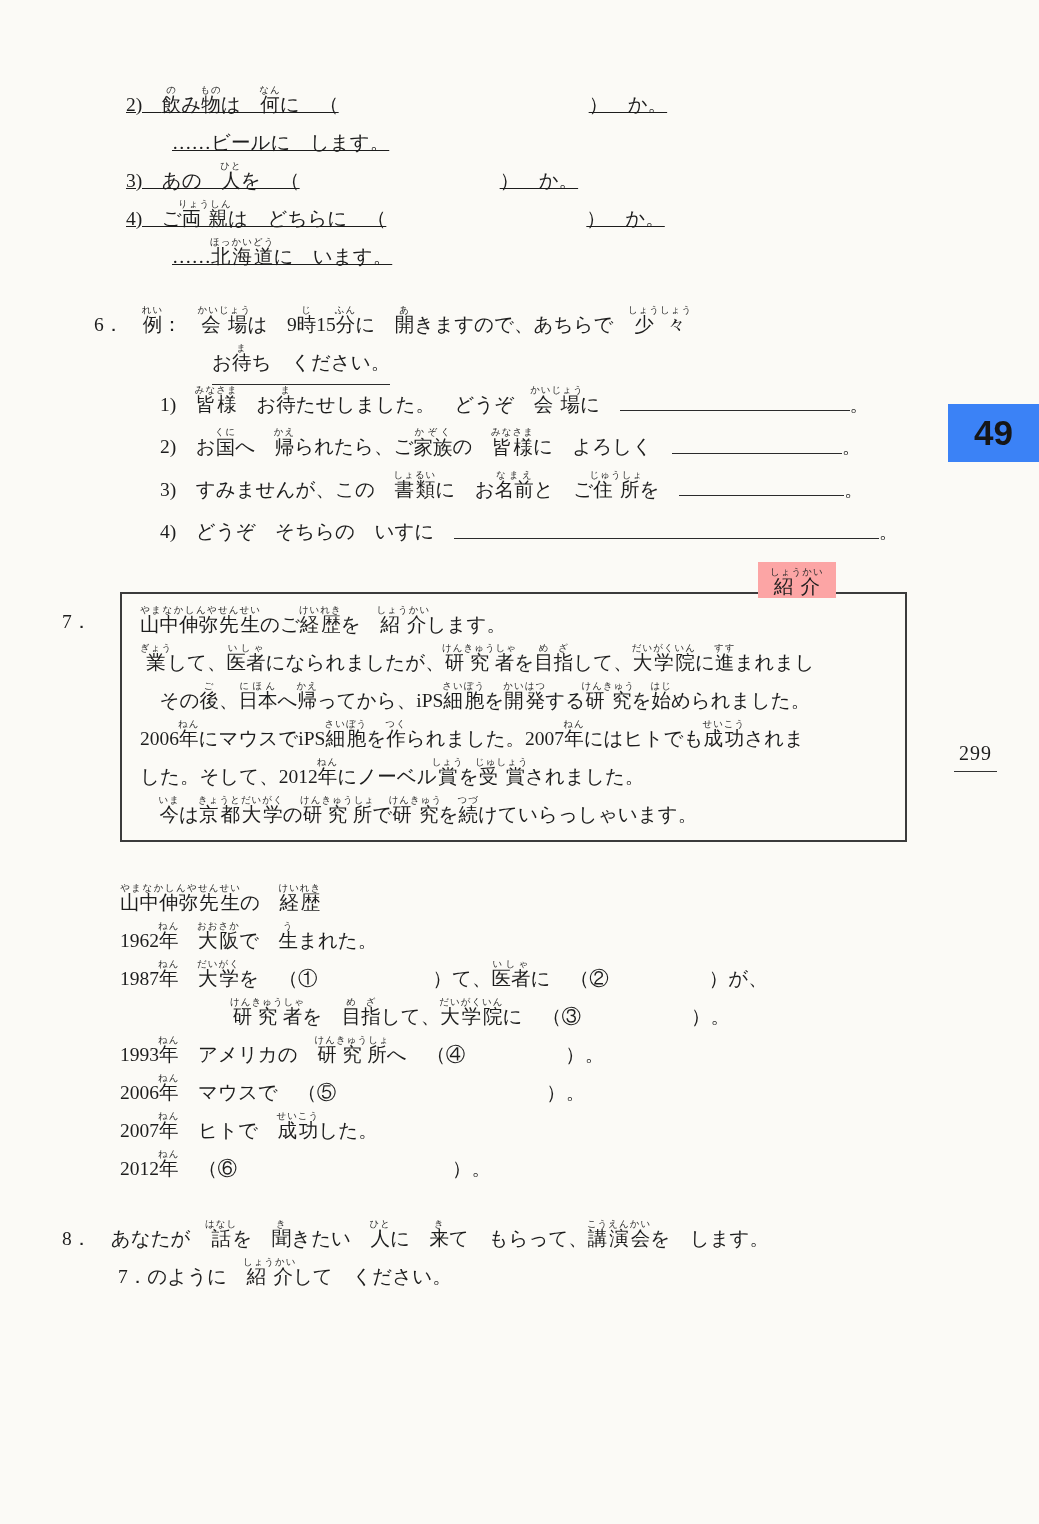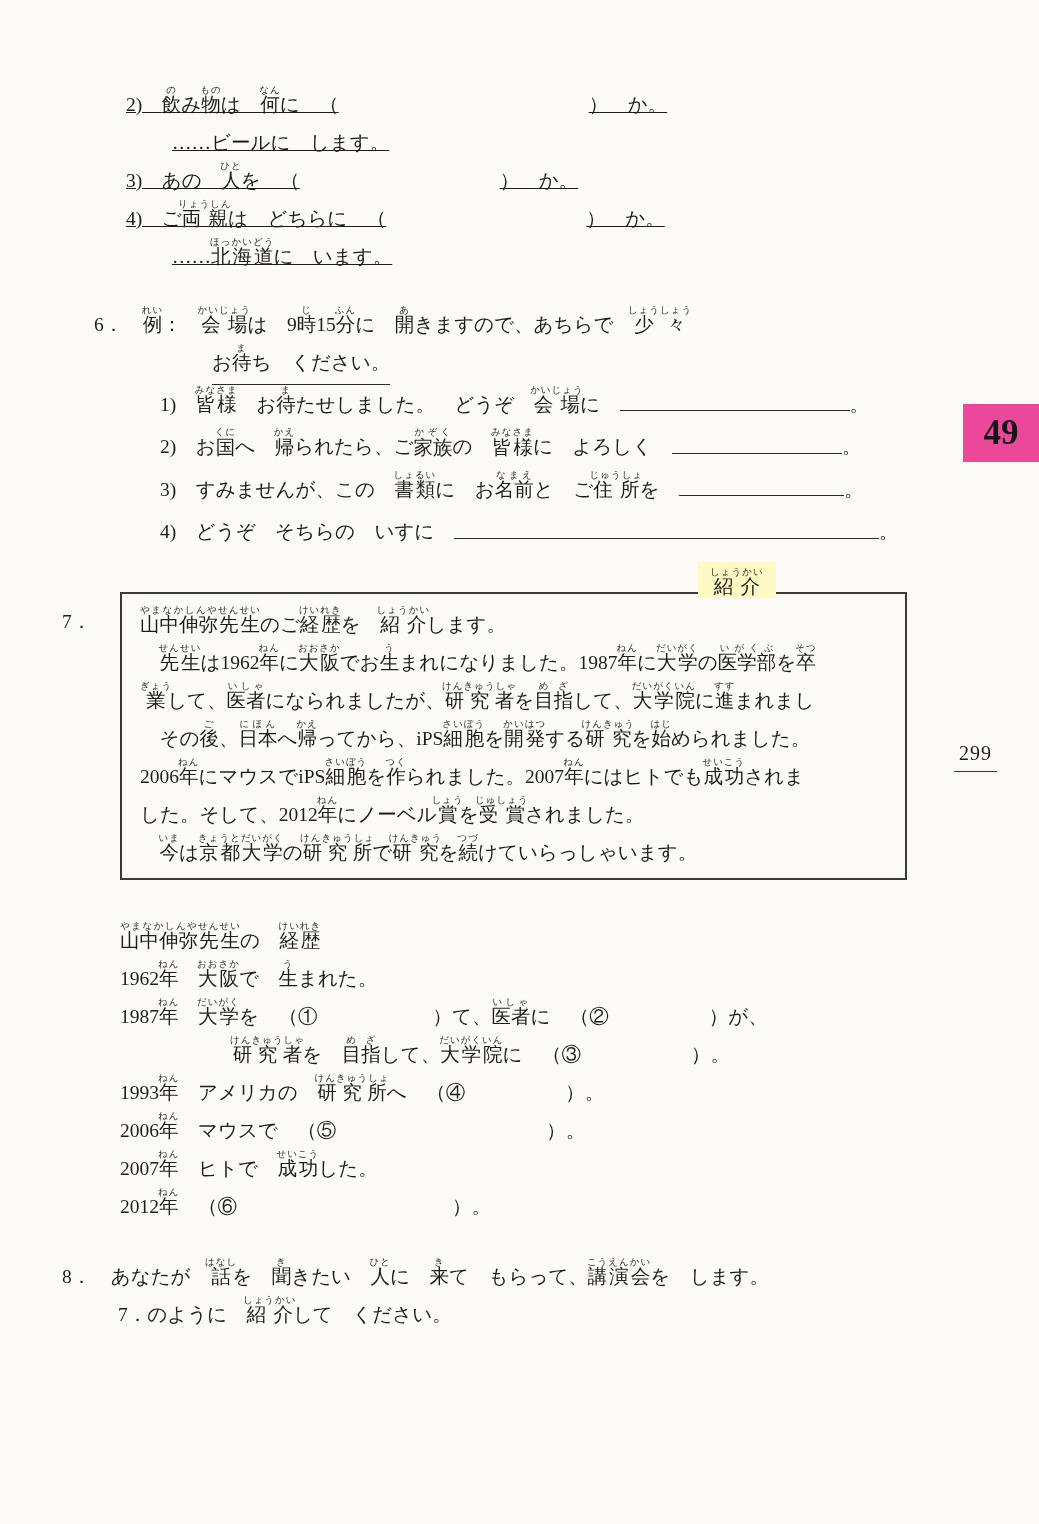--- a/index.html
+++ b/index.html
@@ -42,39 +42,39 @@
   .sec7 .sec-num { width:58px; font-size:19.5px; padding-top:16px; }
   .box {
     position:relative;
     width:787px;
     border:2px solid #3b3b3b;
     padding:4px 18px 14px 18px;
     background:#fbfaf6;
   }
   .box-label {
     position:absolute;
-    top:-32px; left:576px;
-    background:#fef9c3;
+    top:-32px; left:636px;
+    background:#fca5a5;
     padding:0 12px;
   }
   .box-label .line { padding-top:14px; }
 
   .timeline { margin-top:34px; margin-left:58px; }
   .timeline .ind-cont { margin-left:110px; }
 
   .sec8 { margin-top:32px; }
   .sec8 .ind-item8 { margin-left:56px; }
 
   .tab {
     position:absolute;
     right:0; top:404px;
-    width:76px; height:58px;
-    background:#ec4899;
+    width:91px; height:58px;
+    background:#3b82f6;
     display:flex; align-items:center; justify-content:center;
-    font-family:Liberation Serif, serif;
+    font-family:Liberation Sans, sans-serif;
     font-weight:bold; font-size:35px; color:#161616;
   }
   .pagenum {
     position:absolute;
     left:954px; top:742px;
     font-size:20px;
     letter-spacing:1px;
     border-bottom:1.5px solid #333;
     padding:0 5px 6px 5px;
   }
@@ -104,21 +104,20 @@
       </section>
 
     <section class="sec7">
       <div class="sec-num">7．</div>
       <div class="box">
         <div class="box-label">
             <div class="line"><ruby>紹介<rt>しょうかい</rt></ruby></div>
           </div>
         <div>
             <div class="line"><ruby>山中伸弥<rt>やまなかしんや</rt></ruby><ruby>先生<rt>せんせい</rt></ruby>のご<ruby>経歴<rt>けいれき</rt></ruby>を　<ruby>紹介<rt>しょうかい</rt></ruby>します。</div>
-            <div class="line">　<ruby>先生<rt>せんせい</rt></ruby>は1962<ruby>年<rt>ねん</rt></ruby>に<ruby>大阪<rt>おおさか</rt></ruby>でお<ruby>生<rt>う</rt></ruby>まれになりました。1987<ruby>年<rt>ねん</rt></ruby>に<ruby>大学<rt>だいがく</rt></ruby>の<ruby>医学部<rt>いがくぶ</rt></ruby>を<ruby>卒<rt>そつ</rt></ruby></div>
             <div class="line"><ruby>業<rt>ぎょう</rt></ruby>して、<ruby>医者<rt>いしゃ</rt></ruby>になられましたが、<ruby>研究者<rt>けんきゅうしゃ</rt></ruby>を<ruby>目指<rt>めざ</rt></ruby>して、<ruby>大学院<rt>だいがくいん</rt></ruby>に<ruby>進<rt>すす</rt></ruby>まれまし</div>
             <div class="line">　その<ruby>後<rt>ご</rt></ruby>、<ruby>日本<rt>にほん</rt></ruby>へ<ruby>帰<rt>かえ</rt></ruby>ってから、iPS<ruby>細胞<rt>さいぼう</rt></ruby>を<ruby>開発<rt>かいはつ</rt></ruby>する<ruby>研究<rt>けんきゅう</rt></ruby>を<ruby>始<rt>はじ</rt></ruby>められました。</div>
             <div class="line">2006<ruby>年<rt>ねん</rt></ruby>にマウスでiPS<ruby>細胞<rt>さいぼう</rt></ruby>を<ruby>作<rt>つく</rt></ruby>られました。2007<ruby>年<rt>ねん</rt></ruby>にはヒトでも<ruby>成功<rt>せいこう</rt></ruby>されま</div>
             <div class="line">した。そして、2012<ruby>年<rt>ねん</rt></ruby>にノーベル<ruby>賞<rt>しょう</rt></ruby>を<ruby>受賞<rt>じゅしょう</rt></ruby>されました。</div>
             <div class="line">　<ruby>今<rt>いま</rt></ruby>は<ruby>京都大学<rt>きょうとだいがく</rt></ruby>の<ruby>研究所<rt>けんきゅうしょ</rt></ruby>で<ruby>研究<rt>けんきゅう</rt></ruby>を<ruby>続<rt>つづ</rt></ruby>けていらっしゃいます。</div>
           </div>
       </div>
     </section>
 
     <section class="timeline">

